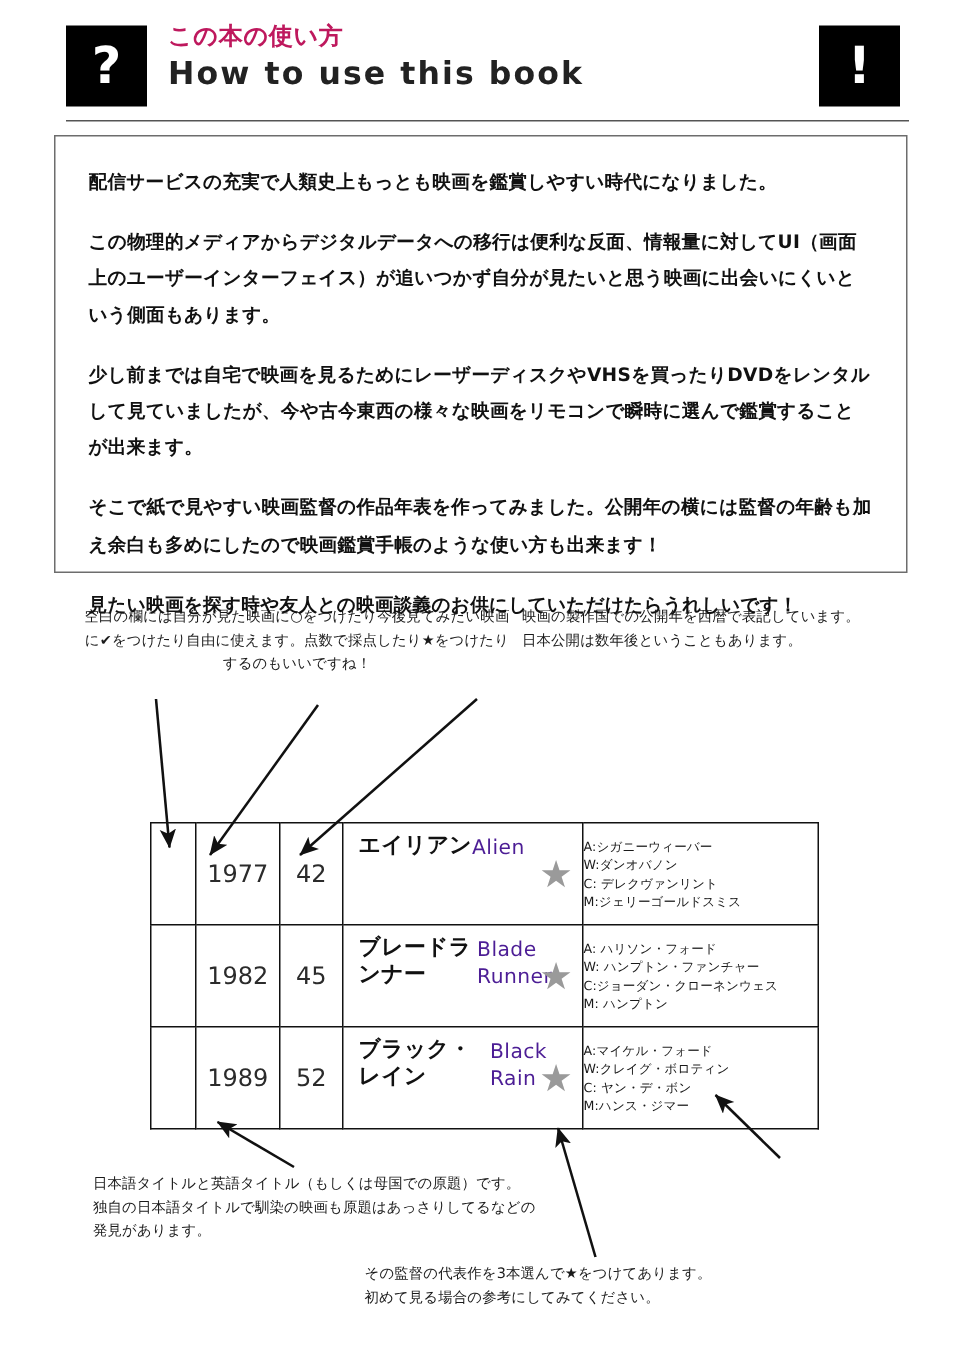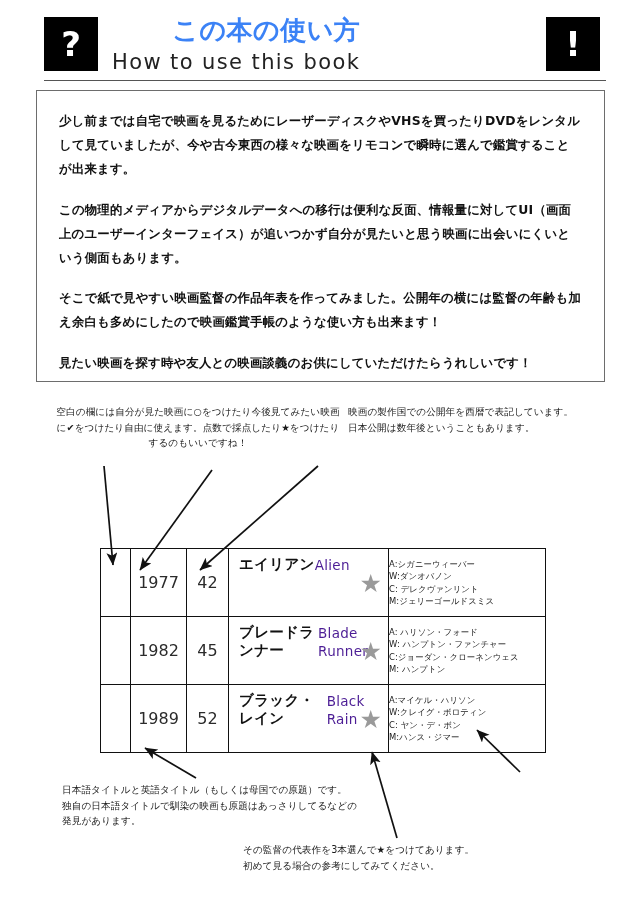--- a/index.html
+++ b/index.html
@@ -45,31 +45,30 @@
   }
   .mark-q { left: 0px; top: 3px; }
   .mark-x { right: 0px; top: 3px; }
 
   .header-titles {
     position: absolute;
     left: 68px;
     top: 0px;
   }
   .title-ja {
-    font-size: 26px;
+    font-size: 16px;
     font-weight: bold;
     letter-spacing: 0.5px;
     line-height: 1.25;
     margin: 0;
-    color: #3b82f6;
-    text-align: right;
+    color: #be185d;
   }
   .title-en {
     font-size: 21px;
-    font-weight: normal;
+    font-weight: bold;
     letter-spacing: 1.4px;
     line-height: 1.3;
     margin: 2px 0 0 0;
     color: #222;
   }
   .header-rule {
     position: absolute;
     left: 44px;
     top: 80px;
     width: 562px;
@@ -214,22 +213,23 @@
     </div>
     <div class="header-titles">
       <div class="title-ja">この本の使い方</div>
       <div class="title-en">How to use this book</div>
     </div>
   </div>
   <div class="header-rule"></div>
 
   <div class="intro-box">
     <div class="intro-inner">
+      <p class="intro-p">配信サービスの充実で人類史上もっとも映画を鑑賞しやすい時代になりました。</p>
+      <p class="intro-p">この物理的メディアからデジタルデータへの移行は便利な反面、情報量に対してUI（画面上のユーザーインターフェイス）が追いつかず自分が見たいと思う映画に出会いにくいという側面もあります。</p>
       <p class="intro-p">少し前までは自宅で映画を見るためにレーザーディスクやVHSを買ったりDVDをレンタルして見ていましたが、今や古今東西の様々な映画をリモコンで瞬時に選んで鑑賞することが出来ます。</p>
-      <p class="intro-p">この物理的メディアからデジタルデータへの移行は便利な反面、情報量に対してUI（画面上のユーザーインターフェイス）が追いつかず自分が見たいと思う映画に出会いにくいという側面もあります。</p>
       <p class="intro-p">そこで紙で見やすい映画監督の作品年表を作ってみました。公開年の横には監督の年齢も加え余白も多めにしたので映画鑑賞手帳のような使い方も出来ます！</p>
       <p class="intro-p">見たい映画を探す時や友人との映画談義のお供にしていただけたらうれしいです！</p>
     </div>
   </div>
 
   <div class="note note-blank">空白の欄には自分が見た映画に○をつけたり今後見てみたい映画に✔をつけたり自由に使えます。点数で採点したり★をつけたりするのもいいですね！</div>
   <div class="note note-year">映画の製作国での公開年を西暦で表記しています。
 日本公開は数年後ということもあります。</div>
   <div class="note note-title">日本語タイトルと英語タイトル（もしくは母国での原題）です。
 独自の日本語タイトルで馴染の映画も原題はあっさりしてるなどの発見があります。</div>
@@ -307,21 +307,21 @@
         <td class="cell-year">1989</td>
         <td class="cell-age">52</td>
         <td>
           <div class="title-cell-wrap">
             <div class="film-ja">ブラック・レイン</div>
             <div class="film-en">Black Rain</div>
             <div class="star">★</div>
           </div>
         </td>
         <td class="staff-cell">
-          <div class="staff-line">A:マイケル・ハリソン</div>
+          <div class="staff-line">A:マイケル・フォード</div>
           <div class="staff-line">W:クレイグ・ボロティン</div>
           <div class="staff-line">C: ヤン・デ・ボン</div>
           <div class="staff-line">M:ハンス・ジマー</div>
         </td>
       </tr>
     </tbody>
   </table>
 
 </div>
 

